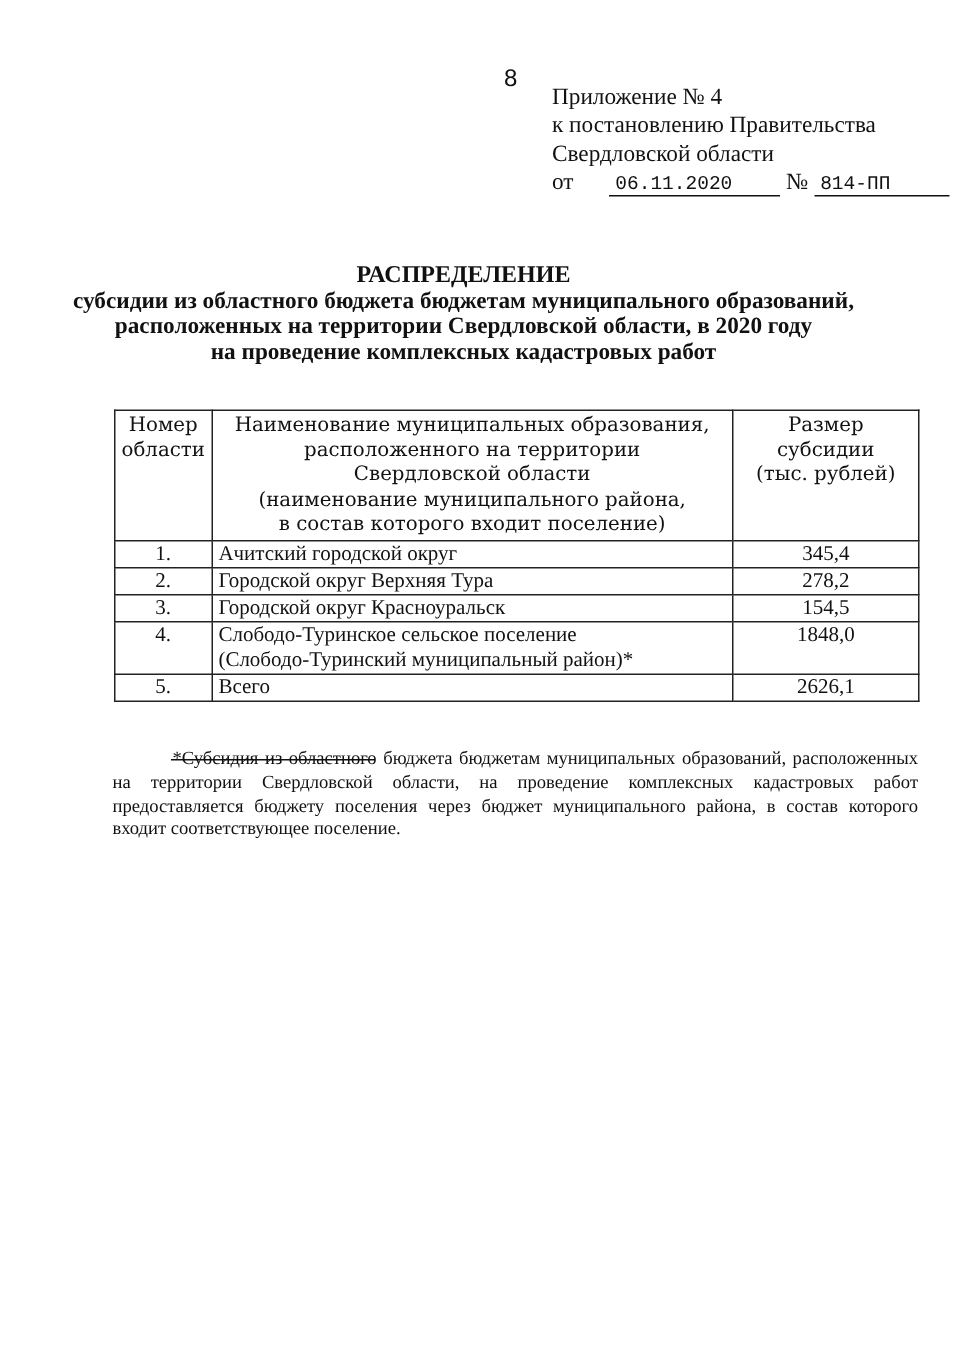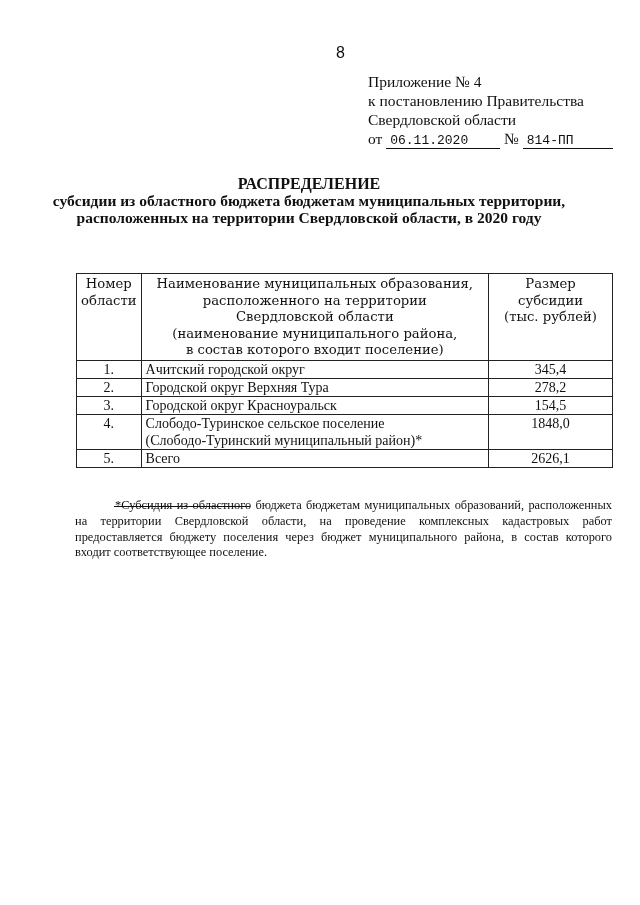--- a/index.html
+++ b/index.html
@@ -1,21 +1,21 @@
 <!DOCTYPE html>
 <html><head>
 <meta charset="utf-8">
 <style>
   html, body { margin: 0; padding: 0; background: #ffffff; }
   body { width: 640px; height: 905px; position: relative; overflow: hidden;
          font-family: "Liberation Serif", serif; color: #111; }
   .pagenum { position: absolute; left: 336px; top: 44px; font-family: "Liberation Sans", sans-serif; font-size: 16px; }
-  .appendix { position: absolute; left: 368px; top: 72px; font-size: 15.5px; line-height: 19px; }
+  .appendix { position: absolute; left: 368px; top: 55px; font-size: 15.5px; line-height: 19px; }
   .appendix .ul { display: inline-block; border-bottom: 1px solid #111; font-family: "Liberation Mono", monospace; font-size: 13px; line-height: 15px; padding-left: 4px; }
-  .ul-date { width: 110px; }
+  .ul-date { width: 110px; margin-left: 20px; }
   .ul-num { width: 86px; }
   .title { position: absolute; left: 24px; width: 570px; top: 175px; text-align: center; font-weight: bold; font-size: 15.5px; line-height: 17px; }
   .title .main { font-size: 16px; }
   table.dist { position: absolute; left: 76px; top: 273px; width: 537px; border-collapse: collapse;
                font-family: "DejaVu Serif", serif; border-radius: 22px; }
   table.dist td, table.dist th { border: 1.3px solid #222; padding: 0 4px; font-weight: normal; vertical-align: top; }
   table.dist th { font-size: 13.2px; line-height: 16.6px; text-align: center; padding-top: 2px; padding-bottom: 1px; }
   table.dist td { font-size: 14px; line-height: 17px; font-family: "Liberation Serif", serif; }
   .c1 { width: 52px; text-align: center; }
   .c3 { width: 115px; text-align: center; }
@@ -34,22 +34,23 @@
   <div>
     <span>от</span>
     <span class="ul ul-date">06.11.2020</span>
     <span>№</span>
     <span class="ul ul-num">814-ПП</span>
   </div>
 </div>
 
 <div class="title">
   <div class="main">РАСПРЕДЕЛЕНИЕ</div>
-  <div>субсидии из областного бюджета бюджетам муниципальных территории,</div>
+  <div>субсидии из областного бюджета бюджетам муниципального образований,</div>
   <div>расположенных на территории Свердловской области, в 2020 году</div>
+  <div>на проведение комплексных кадастровых работ</div>
 </div>
 
 <table class="dist">
   <thead>
     <tr>
       <th class="c1" style="height:80px;">
         <div>Номер</div>
         <div>области</div>
       </th>
       <th>

